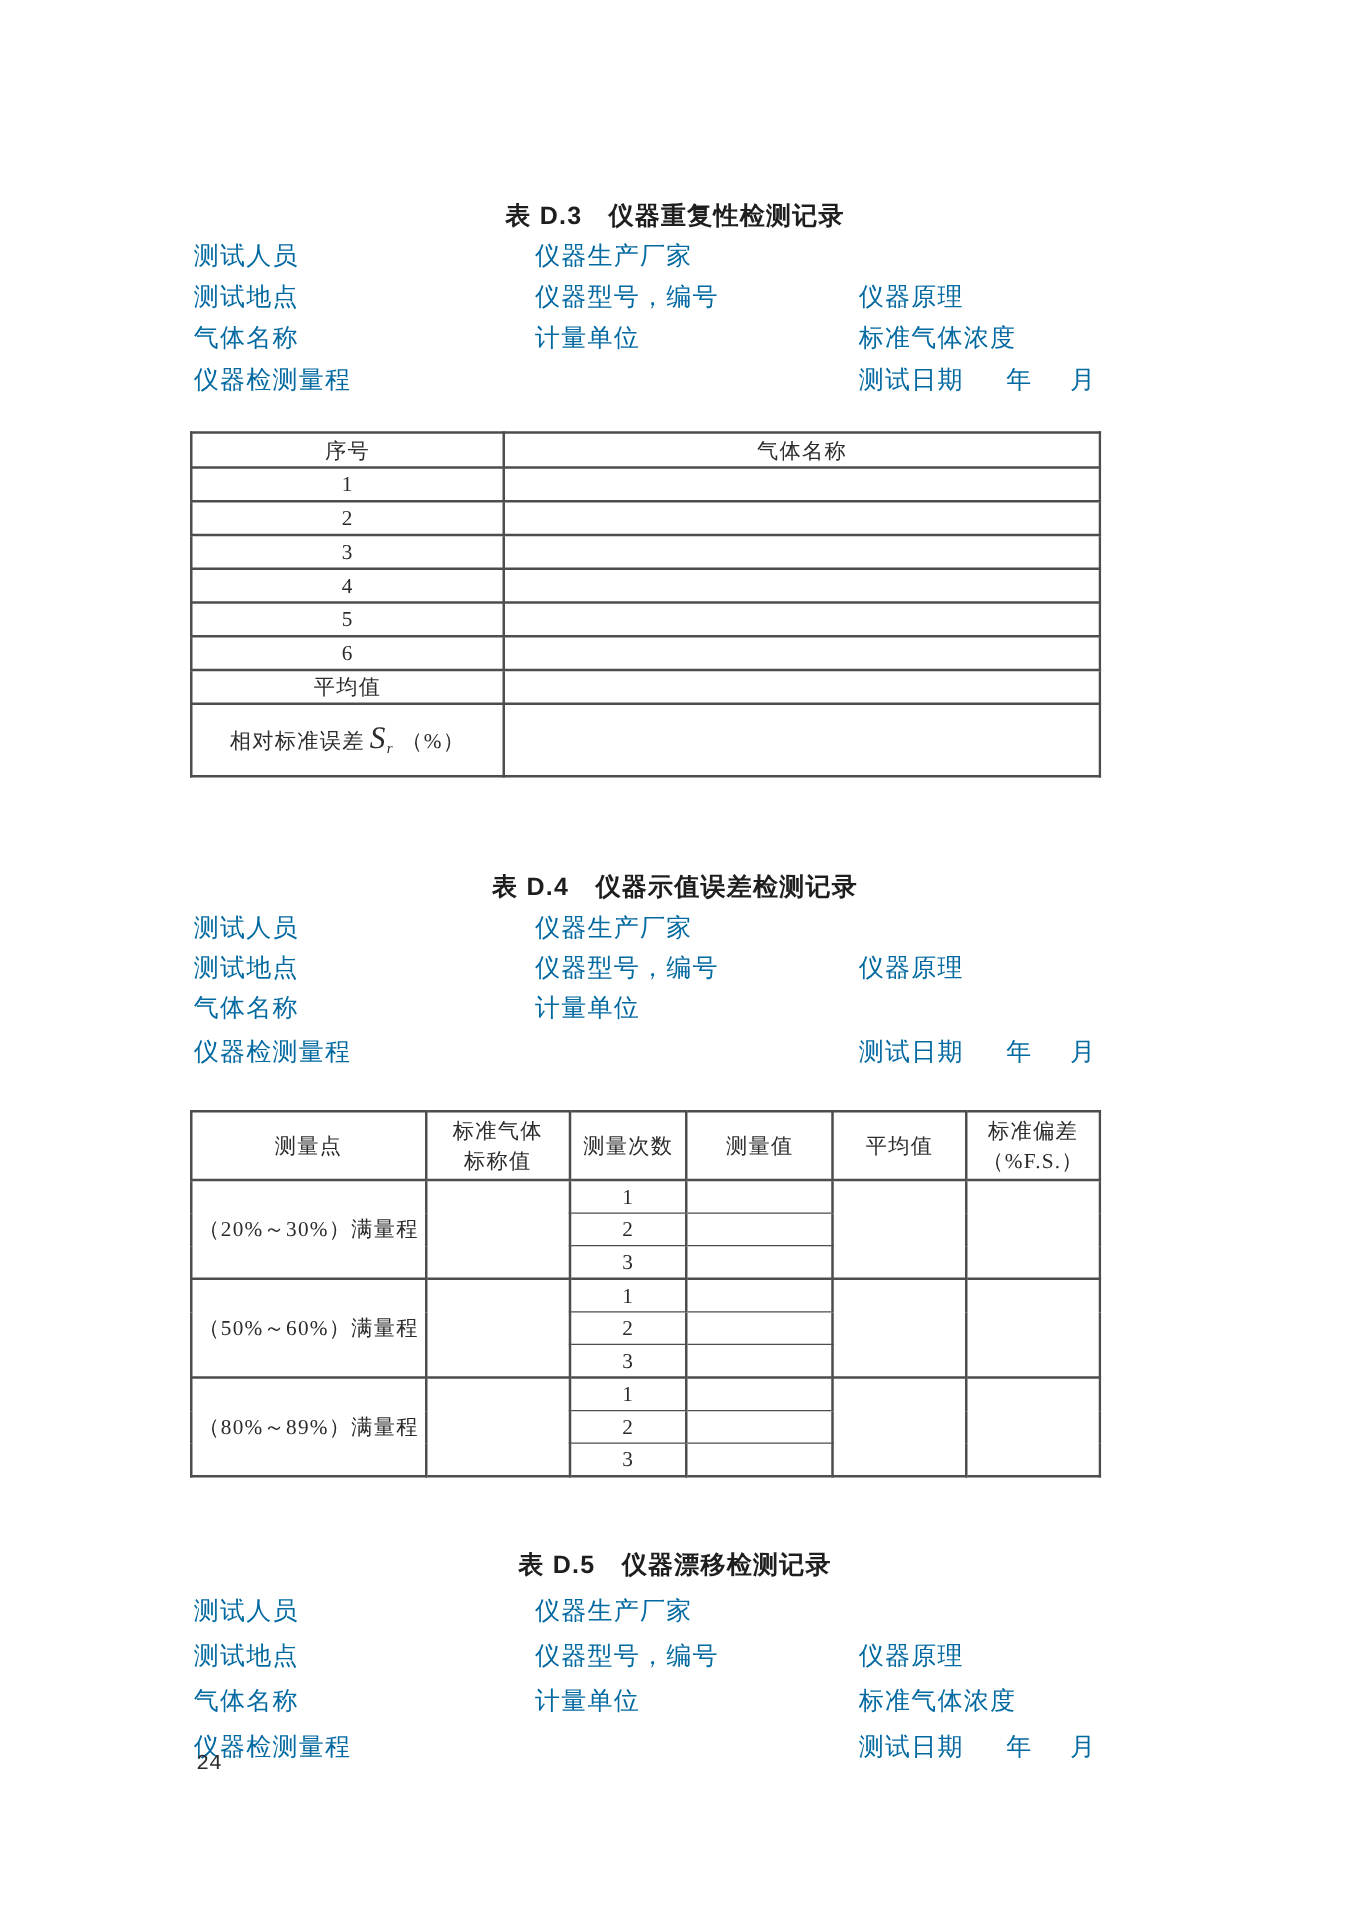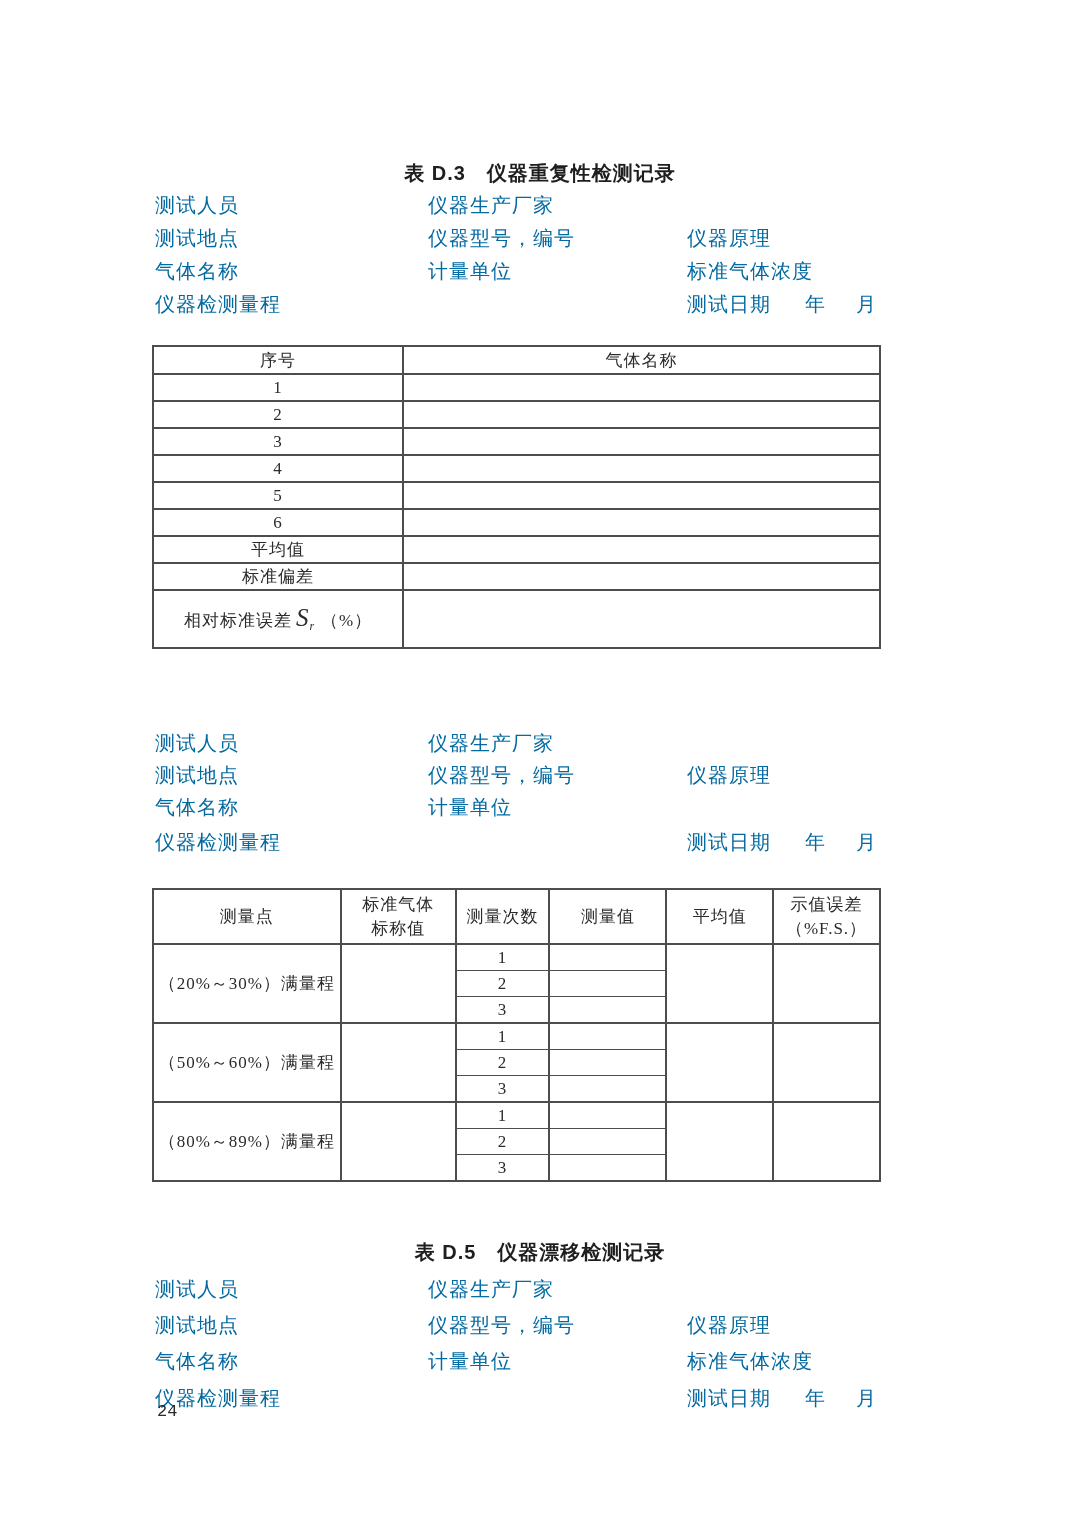--- a/index.html
+++ b/index.html
@@ -102,33 +102,30 @@
           <td></td>
         </tr>
     <tr class="r">
           <td>6</td>
           <td></td>
         </tr>
     <tr class="r">
           <td>平均值</td>
           <td></td>
         </tr>
-    <tr class="r">
-          <td>标准偏差</td>
-          <td></td>
-        </tr>
     <tr class="tall">
       <td>
         <span>相对标准误差</span><span class="frm-sym">S</span><sub class="frm-sub">r</sub><span class="frm-suf">（%）</span>
       </td>
       <td></td>
     </tr>
   </tbody>
     </table>
 
+  <div class="sec-title" style="top:699px">表 D.4　仪器示值误差检测记录</div>
 
   <span class="meta" style="left:155px;top:732px">测试人员</span>
   <span class="meta" style="left:428px;top:732px">仪器生产厂家</span>
 
   <span class="meta" style="left:155px;top:764px">测试地点</span>
   <span class="meta" style="left:428px;top:764px">仪器型号，编号</span>
   <span class="meta" style="left:687px;top:764px">仪器原理</span>
 
   <span class="meta" style="left:155px;top:796px">气体名称</span>
   <span class="meta" style="left:428px;top:796px">计量单位</span>
@@ -155,21 +152,21 @@
         <div class="two-line">
               <div>标准气体</div>
               <div>标称值</div>
             </div>
       </td>
       <td>测量次数</td>
       <td>测量值</td>
       <td>平均值</td>
       <td>
         <div class="two-line">
-              <div>示值误差</div>
+              <div>标准偏差</div>
               <div>（%F.S.）</div>
             </div>
       </td>
     </tr>
 
     <tr class="gr">
       <td rowspan="3">（20%～30%）满量程</td>
       <td rowspan="3"></td>
       <td class="sub gt">1</td>
       <td class="sub gt"></td>

